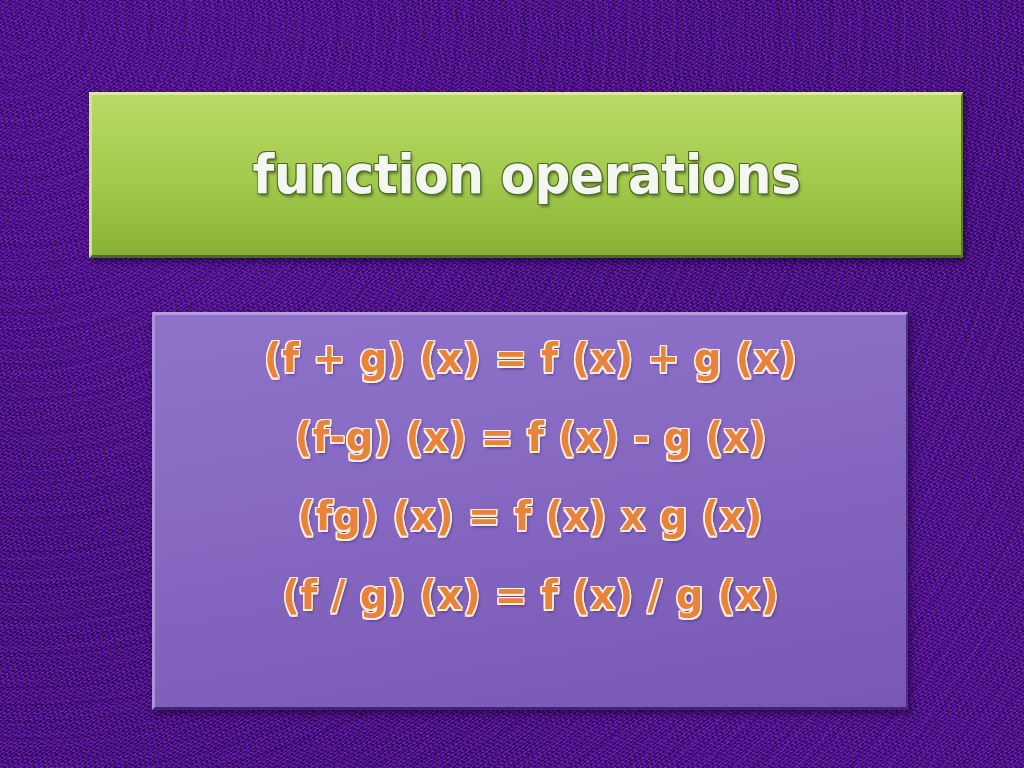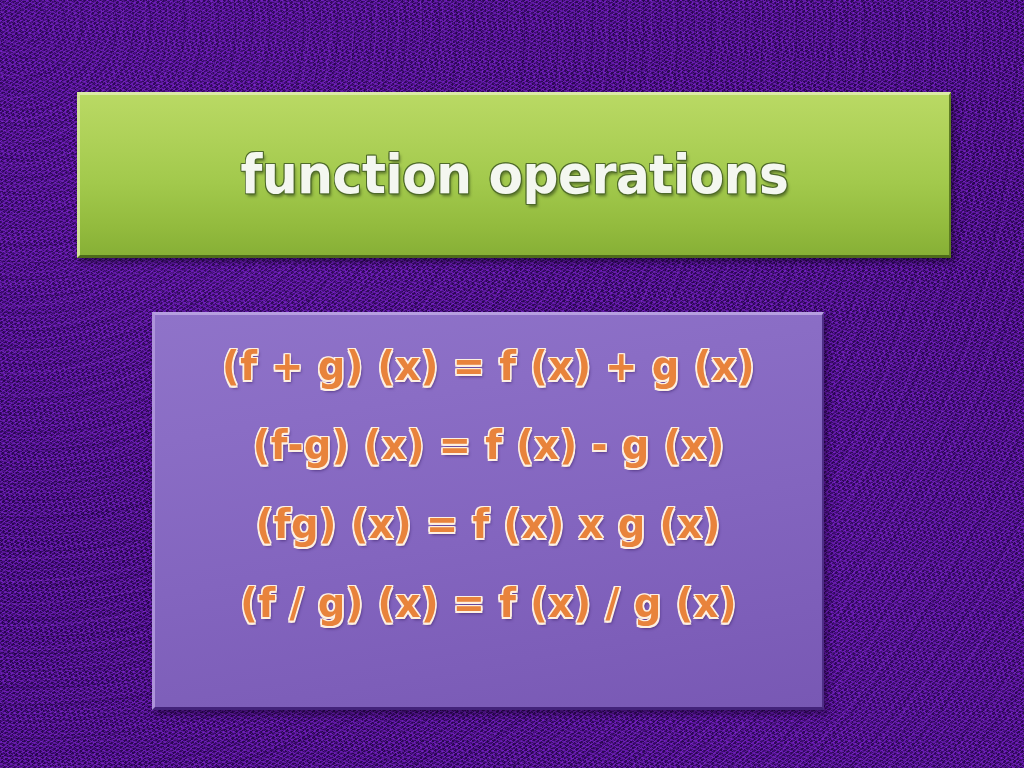--- a/index.html
+++ b/index.html
@@ -62,21 +62,21 @@
     opacity: 0.55;
     background-image:
       repeating-radial-gradient(circle at 13px 9px, rgba(150, 55, 230, 0.35) 0px, rgba(150, 55, 230, 0.35) 1px, rgba(0,0,0,0) 1px, rgba(0,0,0,0) 11px),
       repeating-radial-gradient(circle at 31px 24px, rgba(25, 3, 52, 0.45) 0px, rgba(25, 3, 52, 0.45) 1px, rgba(0,0,0,0) 1px, rgba(0,0,0,0) 17px),
       repeating-radial-gradient(circle at 7px 29px, rgba(170, 80, 245, 0.22) 0px, rgba(170, 80, 245, 0.22) 1px, rgba(0,0,0,0) 1px, rgba(0,0,0,0) 23px);
   }
 
   
   #title-plaque {
     position: absolute;
-    left: 77px;
+    left: 89px;
     top: 92px;
     width: 874px;
     height: 166px;
     box-sizing: border-box;
     background-image: linear-gradient(180deg,
         #b9d964 0%,
         #aed158 28%,
         #a2c94c 55%,
         #93bb3e 82%,
         #87b036 100%);
@@ -110,39 +110,39 @@
        1px  0px 0 #4f6b2a,
        2px  3px 3px rgba(40, 56, 20, 0.55);
     user-select: none;
   }
 
   
   #content-plaque {
     position: absolute;
     left: 152px;
     top: 312px;
-    width: 672px;
+    width: 756px;
     height: 398px;
     box-sizing: border-box;
     background-image: linear-gradient(170deg,
         #8f73c9 0%,
         #8a6dc5 25%,
         #8365bf 55%,
         #7d5eb9 80%,
         #7858b4 100%);
     border-top: 3px solid #b69fe0;
     border-left: 3px solid #ad94da;
     border-right: 2px solid #4e2d86;
     border-bottom: 3px solid #43237a;
     box-shadow: 3px 4px 7px rgba(18, 2, 36, 0.5);
     display: flex;
     flex-direction: column;
     align-items: center;
     justify-content: flex-start;
-    padding-top: 24px;
+    padding-top: 16px;
   }
 
   .equation-line {
     font-family: "DejaVu Sans", sans-serif;
     font-size: 40px;
     font-weight: 700;
     color: #e8833c;
     letter-spacing: 0.5px;
     line-height: 1;
     height: 54px;

